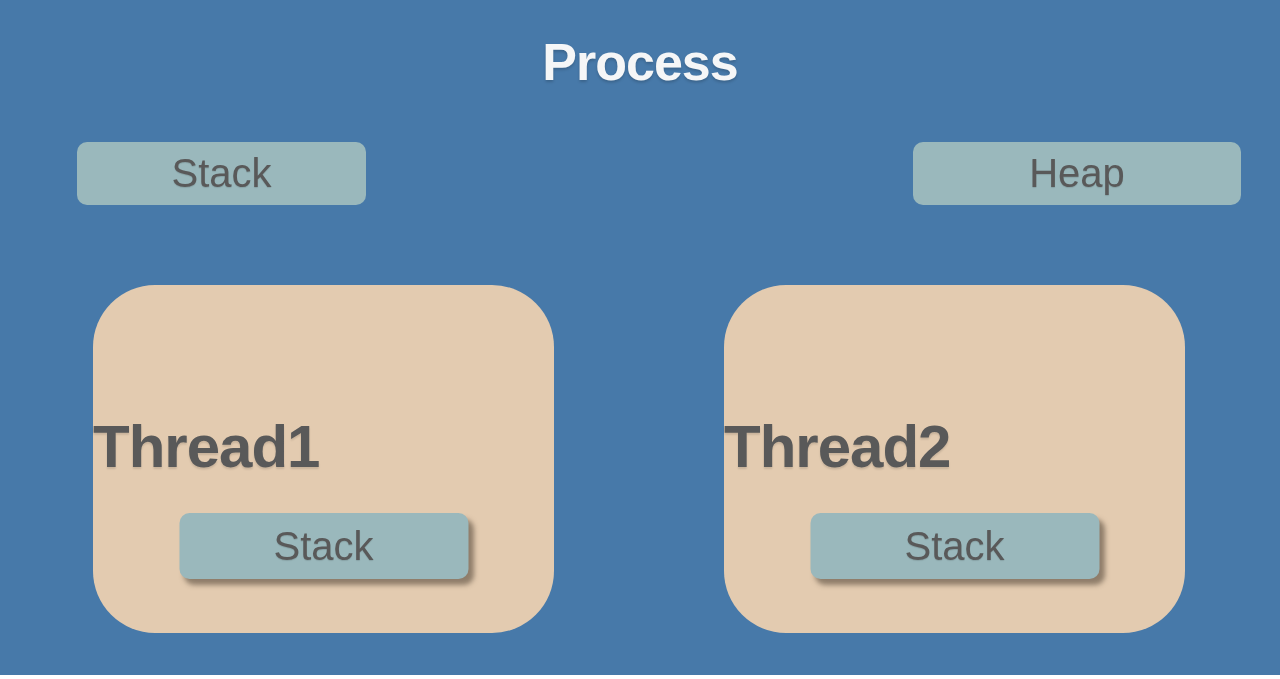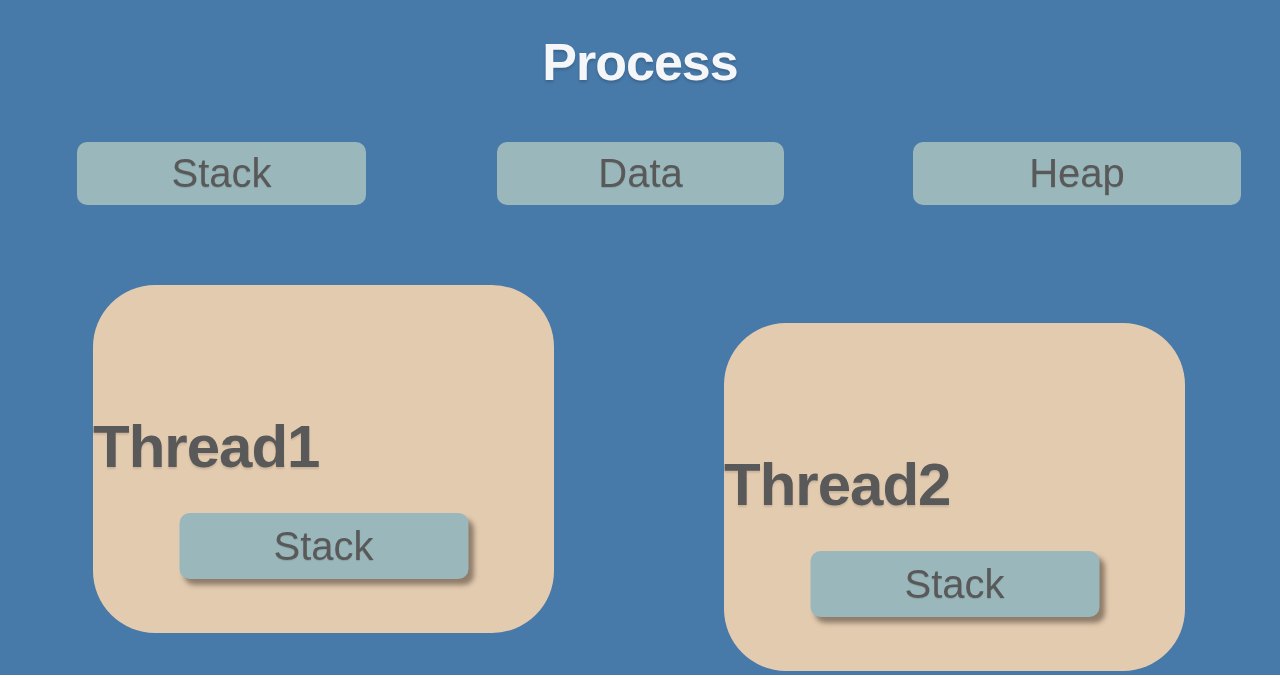--- a/index.html
+++ b/index.html
@@ -54,21 +54,21 @@
   }
   .thread {
     position: absolute;
     top: 285px;
     width: 461px;
     height: 348px;
     background: var(--thread-fill, #E3CBB0);
     border-radius: 62px;
   }
   .thread-1 { left: 93px; }
-  .thread-2 { left: 724px; margin-top: 38px; }
+  .thread-2 { left: 724px; }
   .thread-label {
     position: absolute;
     left: 0; right: 0;
     top: 132px;
     text-align: left;
     font-size: 60px;
     line-height: 1;
     font-weight: 600;
     letter-spacing: -1px;
     color: var(--label-text, #595959);
@@ -106,23 +106,20 @@
 
 <div class="page">
   <div class="diagram">
 
     <div class="title">Process</div>
 
     <div class="segment segment-code">
       <span class="segment-label">Stack</span>
     </div>
 
-    <div class="segment segment-data">
-      <span class="segment-label">Data</span>
-    </div>
 
     <div class="segment segment-heap">
       <span class="segment-label">Heap</span>
     </div>
 
     <div class="thread thread-1">
       <div class="thread-label">Thread1</div>
       <div class="stack-box">
         <span class="stack-label">Stack</span>
       </div>

